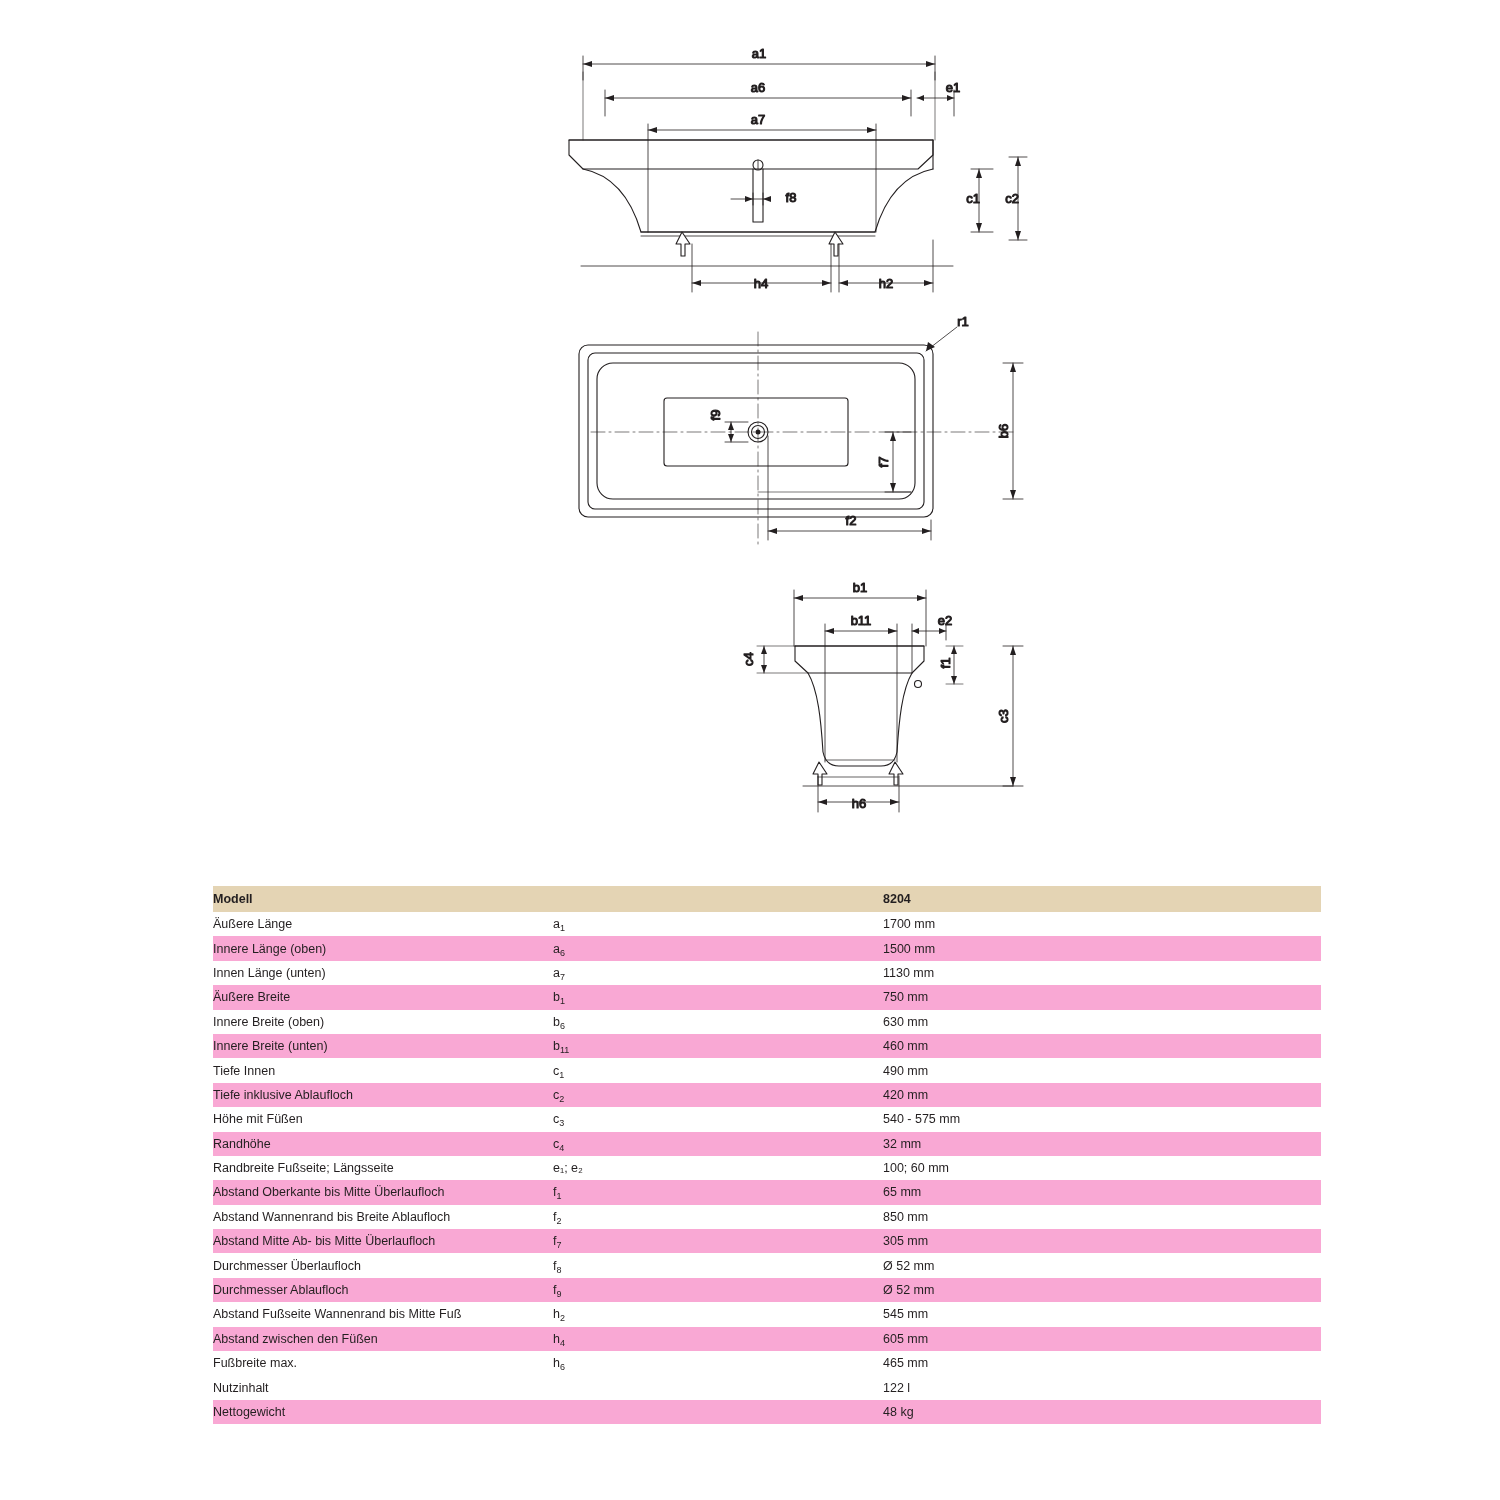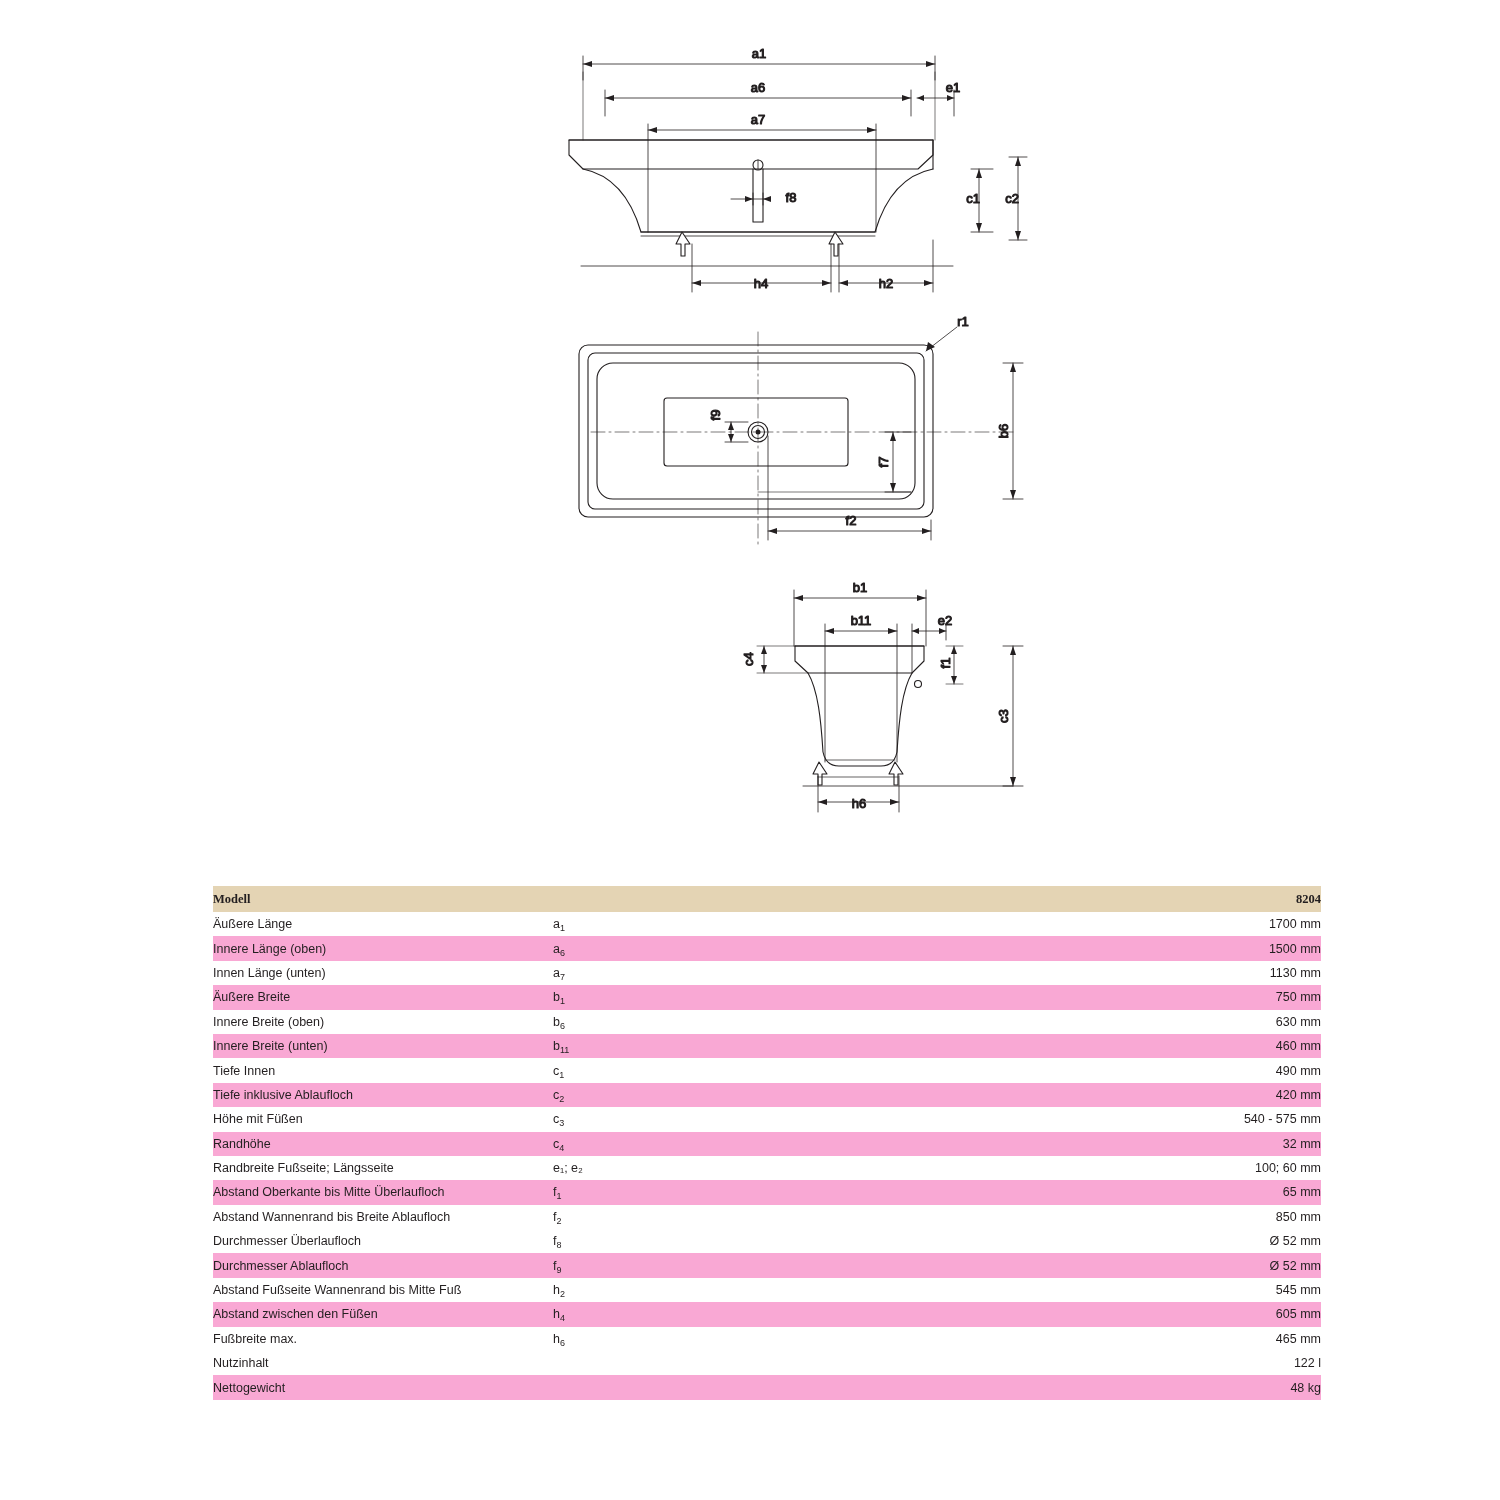--- a/index.html
+++ b/index.html
@@ -48,32 +48,30 @@
     vertical-align: middle;
     white-space: nowrap;
   }
   .spec-table tr.alt td {
     background: #f9a8d4;
   }
   .spec-table tr.hdr td {
     background: #e4d4b4;
     font-weight: bold;
     height: 26px;
-    font-family: Liberation Serif, serif;
   }
   .col-label {
     padding-left: 10px;
     width: 340px;
   }
   .col-sym {
     width: 330px;
     text-align: left;
   }
   .col-val {
-    text-align: right;
     padding-right: 10px;
   }
   .col-sym .sym {
     display: inline-block;
   }
   sub {
     font-size: 9px;
     vertical-align: baseline;
     position: relative;
     top: 3px;
@@ -362,20 +360,25 @@
       <tr class="alt">
         <td class="col-label">Abstand Oberkante bis Mitte Überlaufloch</td>
         <td class="col-sym"><span class="sym">f</span><sub>1</sub></td>
         <td class="col-val">65 mm</td>
       </tr>
       <tr>
         <td class="col-label">Abstand Wannenrand bis Breite Ablaufloch</td>
         <td class="col-sym"><span class="sym">f</span><sub>2</sub></td>
         <td class="col-val">850 mm</td>
       </tr>
+      <tr class="alt">
+        <td class="col-label">Abstand Mitte Ab- bis Mitte Überlaufloch</td>
+        <td class="col-sym"><span class="sym">f</span><sub>7</sub></td>
+        <td class="col-val">305 mm</td>
+      </tr>
       <tr>
         <td class="col-label">Durchmesser Überlaufloch</td>
         <td class="col-sym"><span class="sym">f</span><sub>8</sub></td>
         <td class="col-val">Ø 52 mm</td>
       </tr>
       <tr class="alt">
         <td class="col-label">Durchmesser Ablaufloch</td>
         <td class="col-sym"><span class="sym">f</span><sub>9</sub></td>
         <td class="col-val">Ø 52 mm</td>
       </tr>

